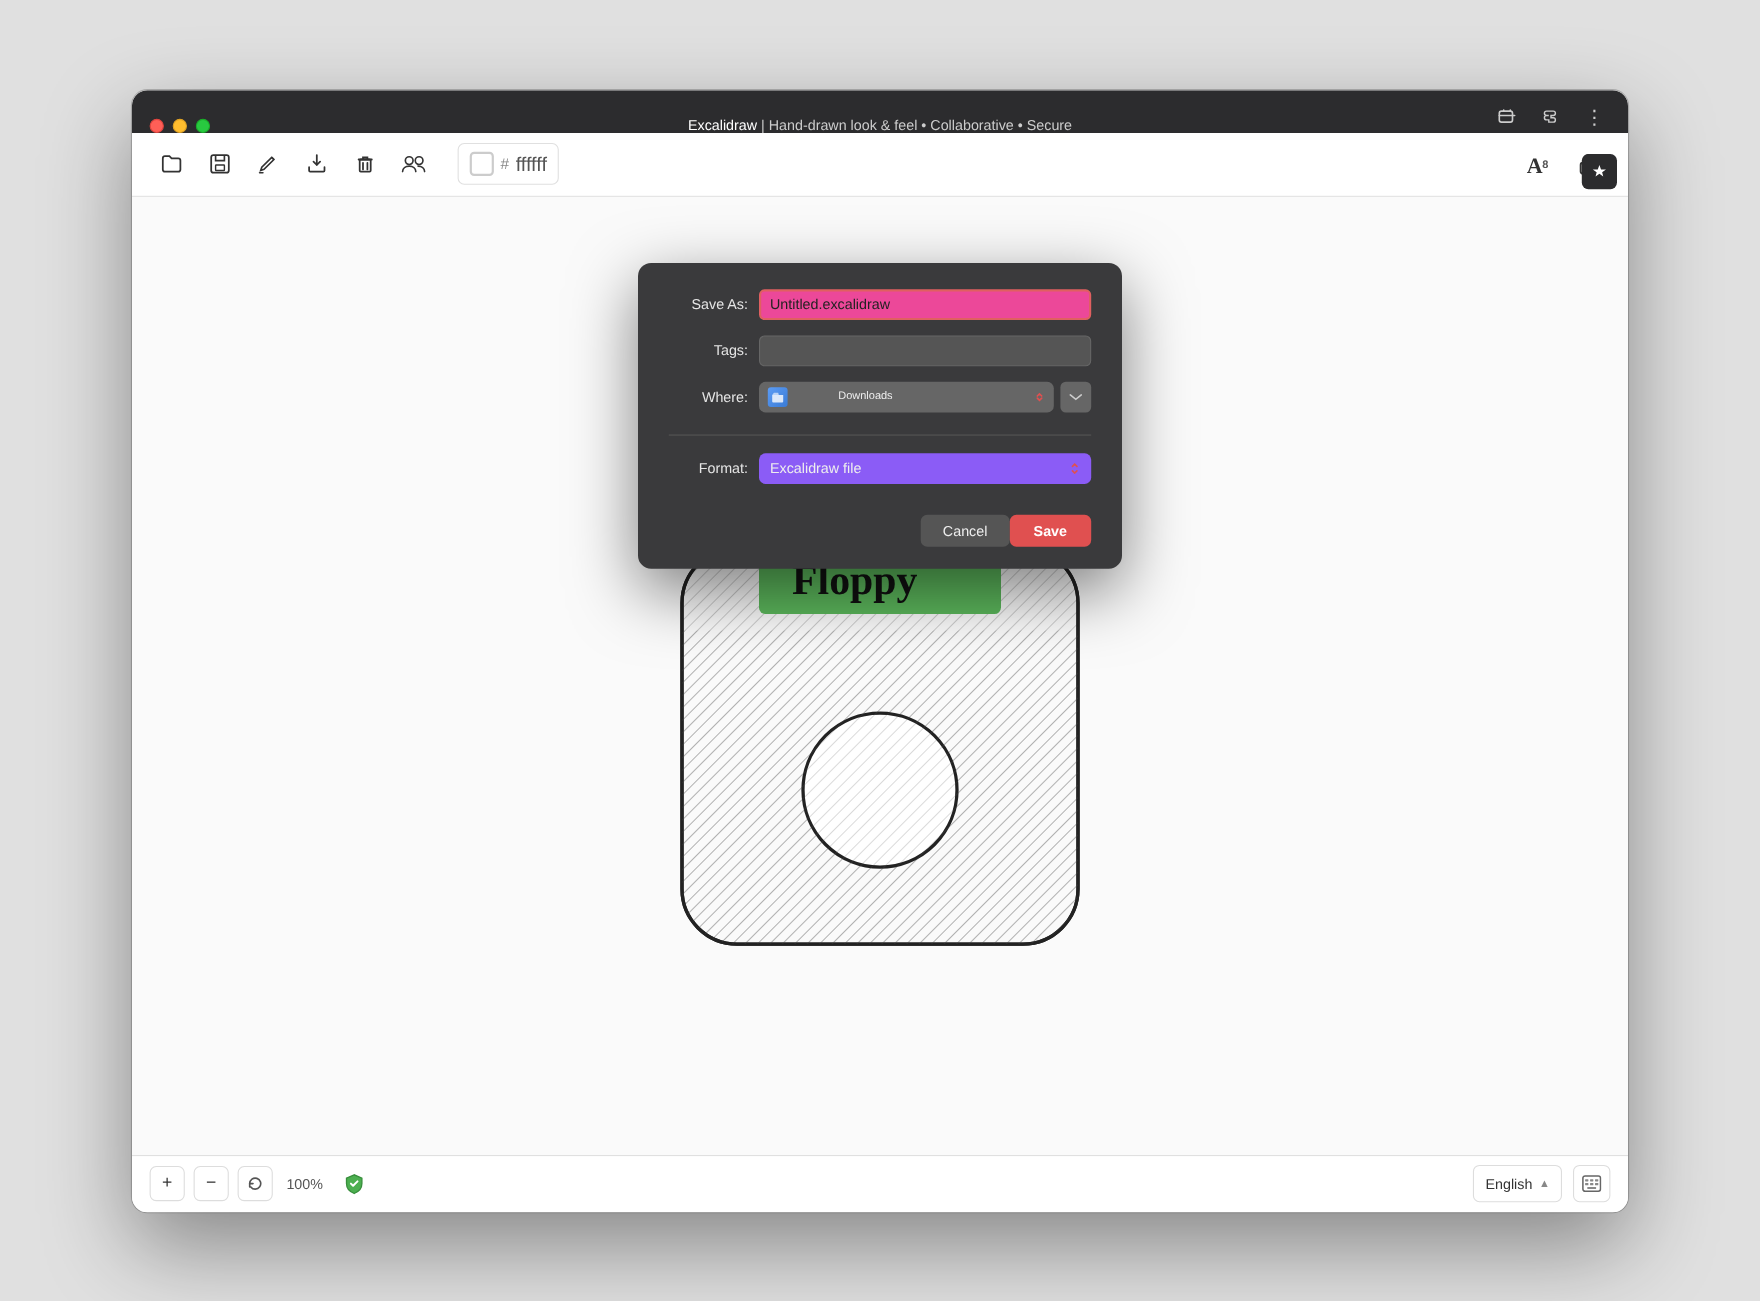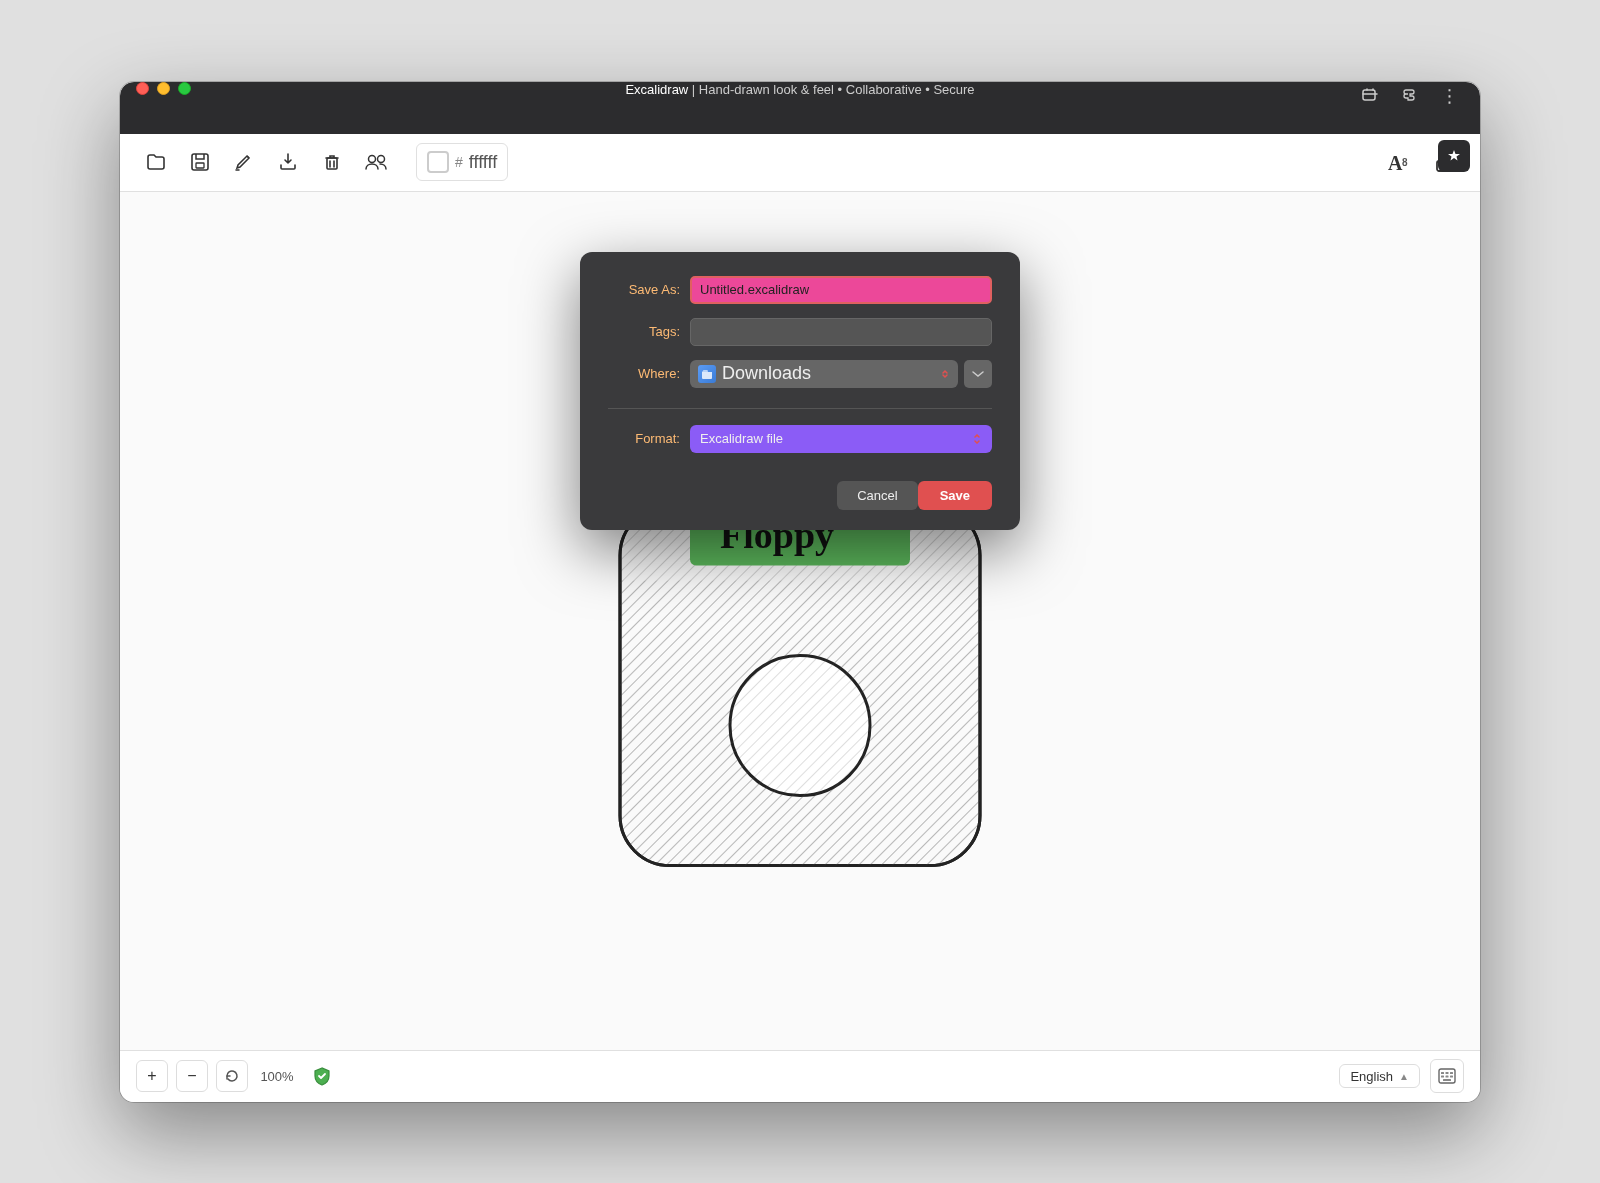--- a/index.html
+++ b/index.html
@@ -22,25 +22,25 @@
       border-radius: 14px;
       box-shadow: 0 30px 80px rgba(0,0,0,0.4), 0 0 0 1px rgba(0,0,0,0.2);
       display: flex;
       flex-direction: column;
       overflow: hidden;
       position: relative;
     }
 
     
     .titlebar {
-      height: 52px;
+      height: 39px;
       background: #2c2c2e;
       border-radius: 14px 14px 0 0;
       display: flex;
-      align-items: flex-start;
+      align-items: flex-end;
       padding: 0 16px;
       position: relative;
       flex-shrink: 0;
     }
     .traffic-lights {
       display: flex;
       gap: 8px;
       align-items: center;
     }
     .traffic-light {
@@ -207,21 +207,21 @@
       padding: 24px 28px 20px;
       color: #eee;
     }
 
     .dialog-row {
       display: flex;
       align-items: center;
       margin-bottom: 14px;
     }
     .dialog-label {
-      color: #fdba74;
+      color: #e5e5e5;
       font-size: 13px;
       text-align: right;
       width: 72px;
       margin-right: 10px;
       flex-shrink: 0;
     }
     .dialog-input {
       flex: 1;
       height: 28px;
       border-radius: 5px;
@@ -420,21 +420,21 @@
       display: flex;
       align-items: center;
       gap: 6px;
       border: 1px solid #ddd;
       border-radius: 6px;
       padding: 4px 10px;
       font-size: 13px;
       color: #333;
       cursor: pointer;
       background: #fff;
-      height: 24px;
+      height: 34px;
     }
     .keyboard-btn {
       width: 34px;
       height: 34px;
       border: 1px solid #ddd;
       border-radius: 6px;
       background: #fff;
       display: flex;
       align-items: center;
       justify-content: center;
@@ -597,21 +597,21 @@
           <span class="dialog-label">Where:</span>
           <div class="where-select-wrapper">
             <div class="where-select">
               <div class="where-select-inner">
                 <div class="downloads-icon">
                   <svg width="12" height="12" viewBox="0 0 12 12" fill="none">
                     <path d="M1 4h10v6a1 1 0 0 1-1 1H2a1 1 0 0 1-1-1V4z" fill="white" opacity="0.8"></path>
                     <path d="M1 4l1.5-2h4L7 4" fill="white" opacity="0.6"></path>
                   </svg>
                 </div>
-                <span style="font-size:18px;color:#eee;">Downloads</span>
+                <span style="font-size:10px;color:#eee;margin-left:40px;">Downloads</span>
               </div>
               <svg width="10" height="10" viewBox="0 0 10 10" fill="none">
                 <path d="M3 4l2-2 2 2M3 6l2 2 2-2" stroke="#e05050" stroke-width="1.5" stroke-linecap="round"></path>
               </svg>
             </div>
             <div class="expand-btn">
               <svg width="14" height="10" viewBox="0 0 14 10" fill="none">
                 <path d="M2 3l5 4 5-4" stroke="#ccc" stroke-width="1.5" stroke-linecap="round"></path>
               </svg>
             </div>

